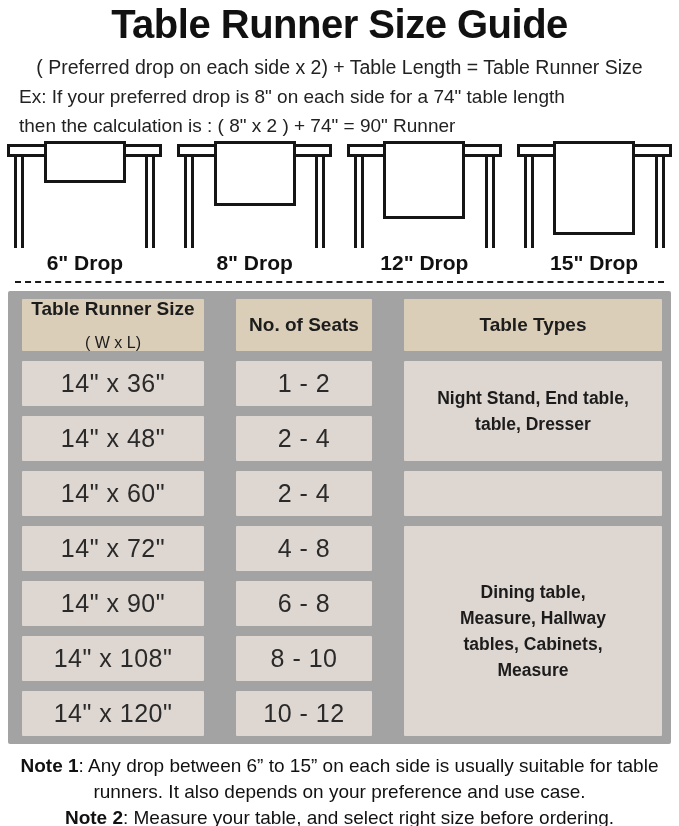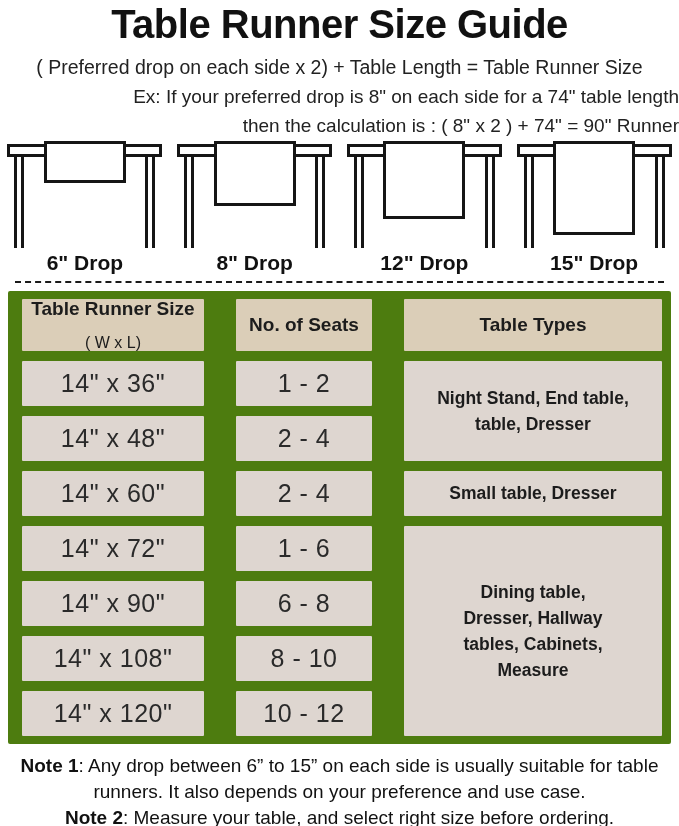--- a/index.html
+++ b/index.html
@@ -23,25 +23,26 @@
     color: #111;
   }
   .formula {
     text-align: center;
     font-size: 19.5px;
     margin-top: 9px;
     white-space: nowrap;
     color: #222;
   }
   .example-line {
-    text-align: right;
+    text-align: left;
     font-size: 19px;
     margin-top: 7px;
     white-space: nowrap;
     color: #222;
+    margin-left: 19px;
   }
   
   .figs-row {
     display: flex;
     margin-top: 4px;
     height: 107px;
   }
   .fig-col { flex: 1 1 0; display: flex; justify-content: center; }
   .table-fig { position: relative; width: 155px; height: 107px; }
   .fig-top {
@@ -70,21 +71,21 @@
     font-size: 21px; font-weight: 700; color: #111;
   }
   .dashed-sep {
     border-top: 2px dashed #1a1a1a;
     margin: 6px 15px 0 15px;
     height: 0;
   }
   
   .panel {
     margin: 8px 8px 0 8px;
-    background: #4d7c0f;
+    background: #a3a3a3;
     border-radius: 2px;
     padding: 8px 9px 8px 14px;
   }
   .size-grid {
     display: grid;
     grid-template-columns: 182px 136px 258px;
     grid-template-rows: 52px repeat(7, 45px);
     gap: 10px 32px;
   }
   .hcell {
@@ -193,28 +194,27 @@
         <div>Night Stand, End table,</div>
         <div>table, Dresser</div>
       </div>
 
       <div class="cell">14" x 48"</div>
       <div class="cell">2 - 4</div>
 
       <div class="cell">14" x 60"</div>
       <div class="cell">2 - 4</div>
       <div class="types-cell types-b">
-        <div>Small table, Dresser</div>
       </div>
 
       <div class="cell">14" x 72"</div>
-      <div class="cell">1 - 6</div>
+      <div class="cell">4 - 8</div>
       <div class="types-cell types-c">
         <div>Dining table,</div>
-        <div>Dresser, Hallway</div>
+        <div>Measure, Hallway</div>
         <div>tables, Cabinets,</div>
         <div>Measure</div>
       </div>
 
       <div class="cell">14" x 90"</div>
       <div class="cell">6 - 8</div>
 
       <div class="cell">14" x 108"</div>
       <div class="cell">8 - 10</div>
 

